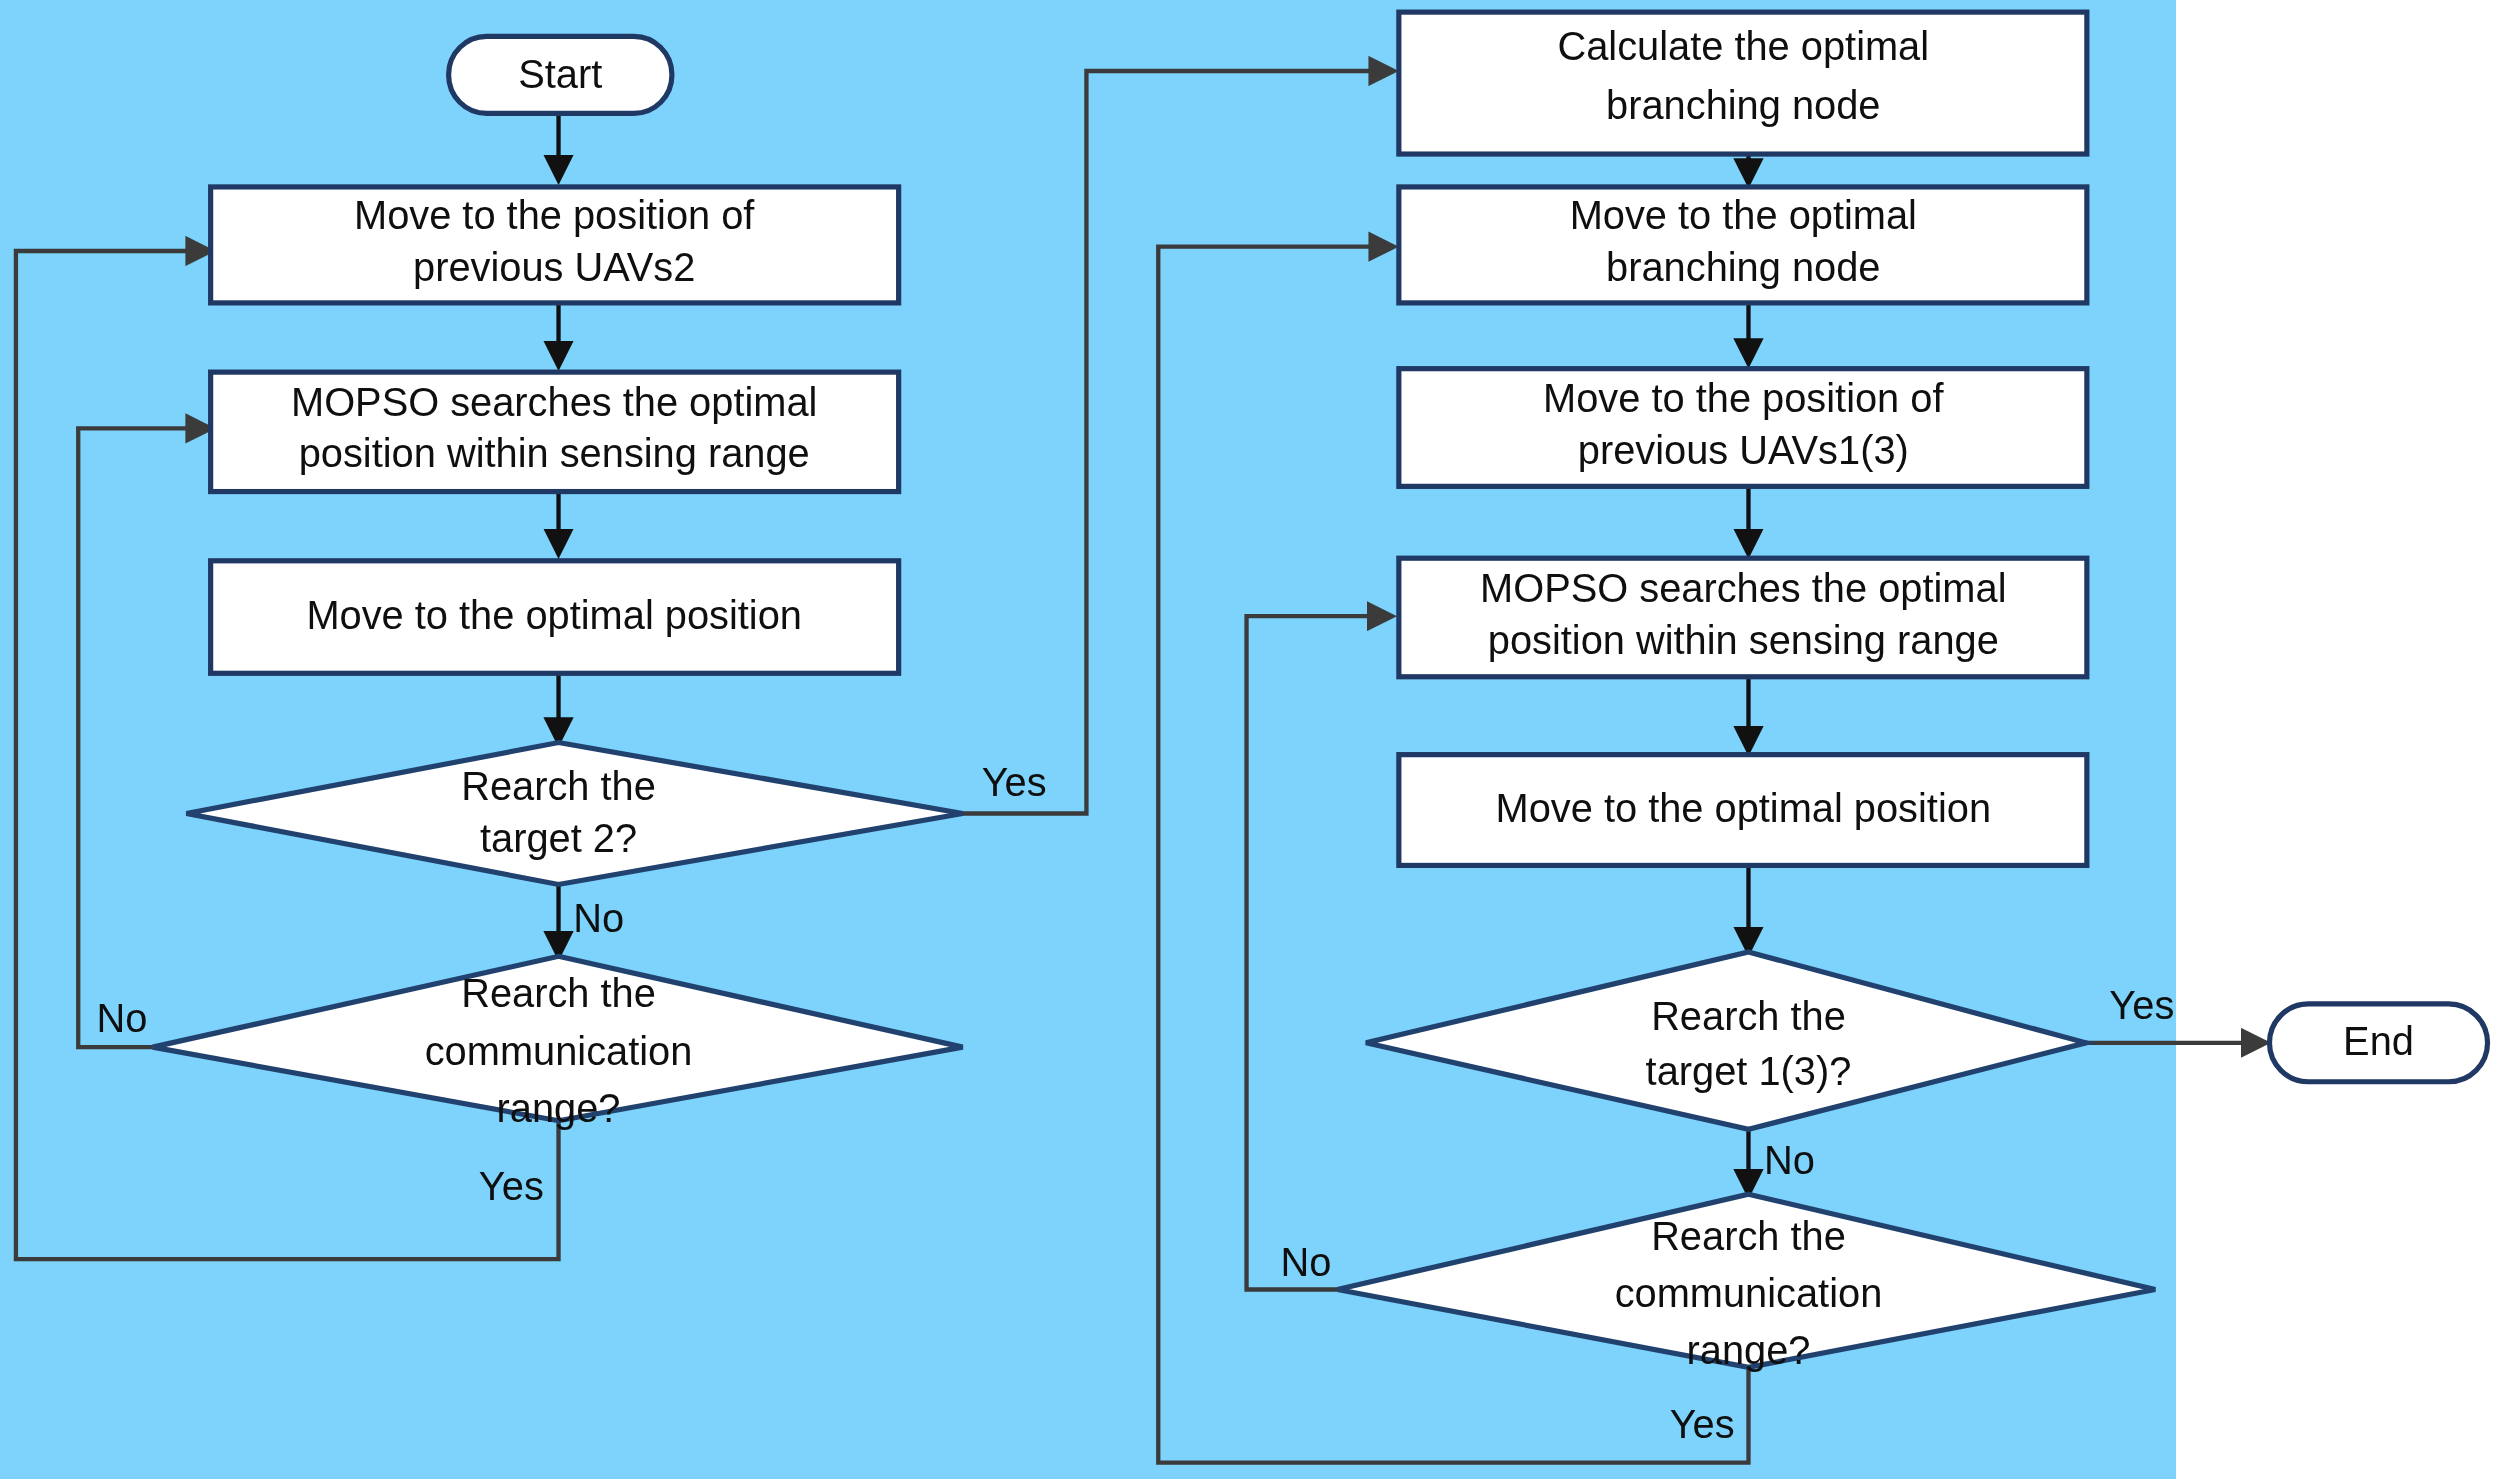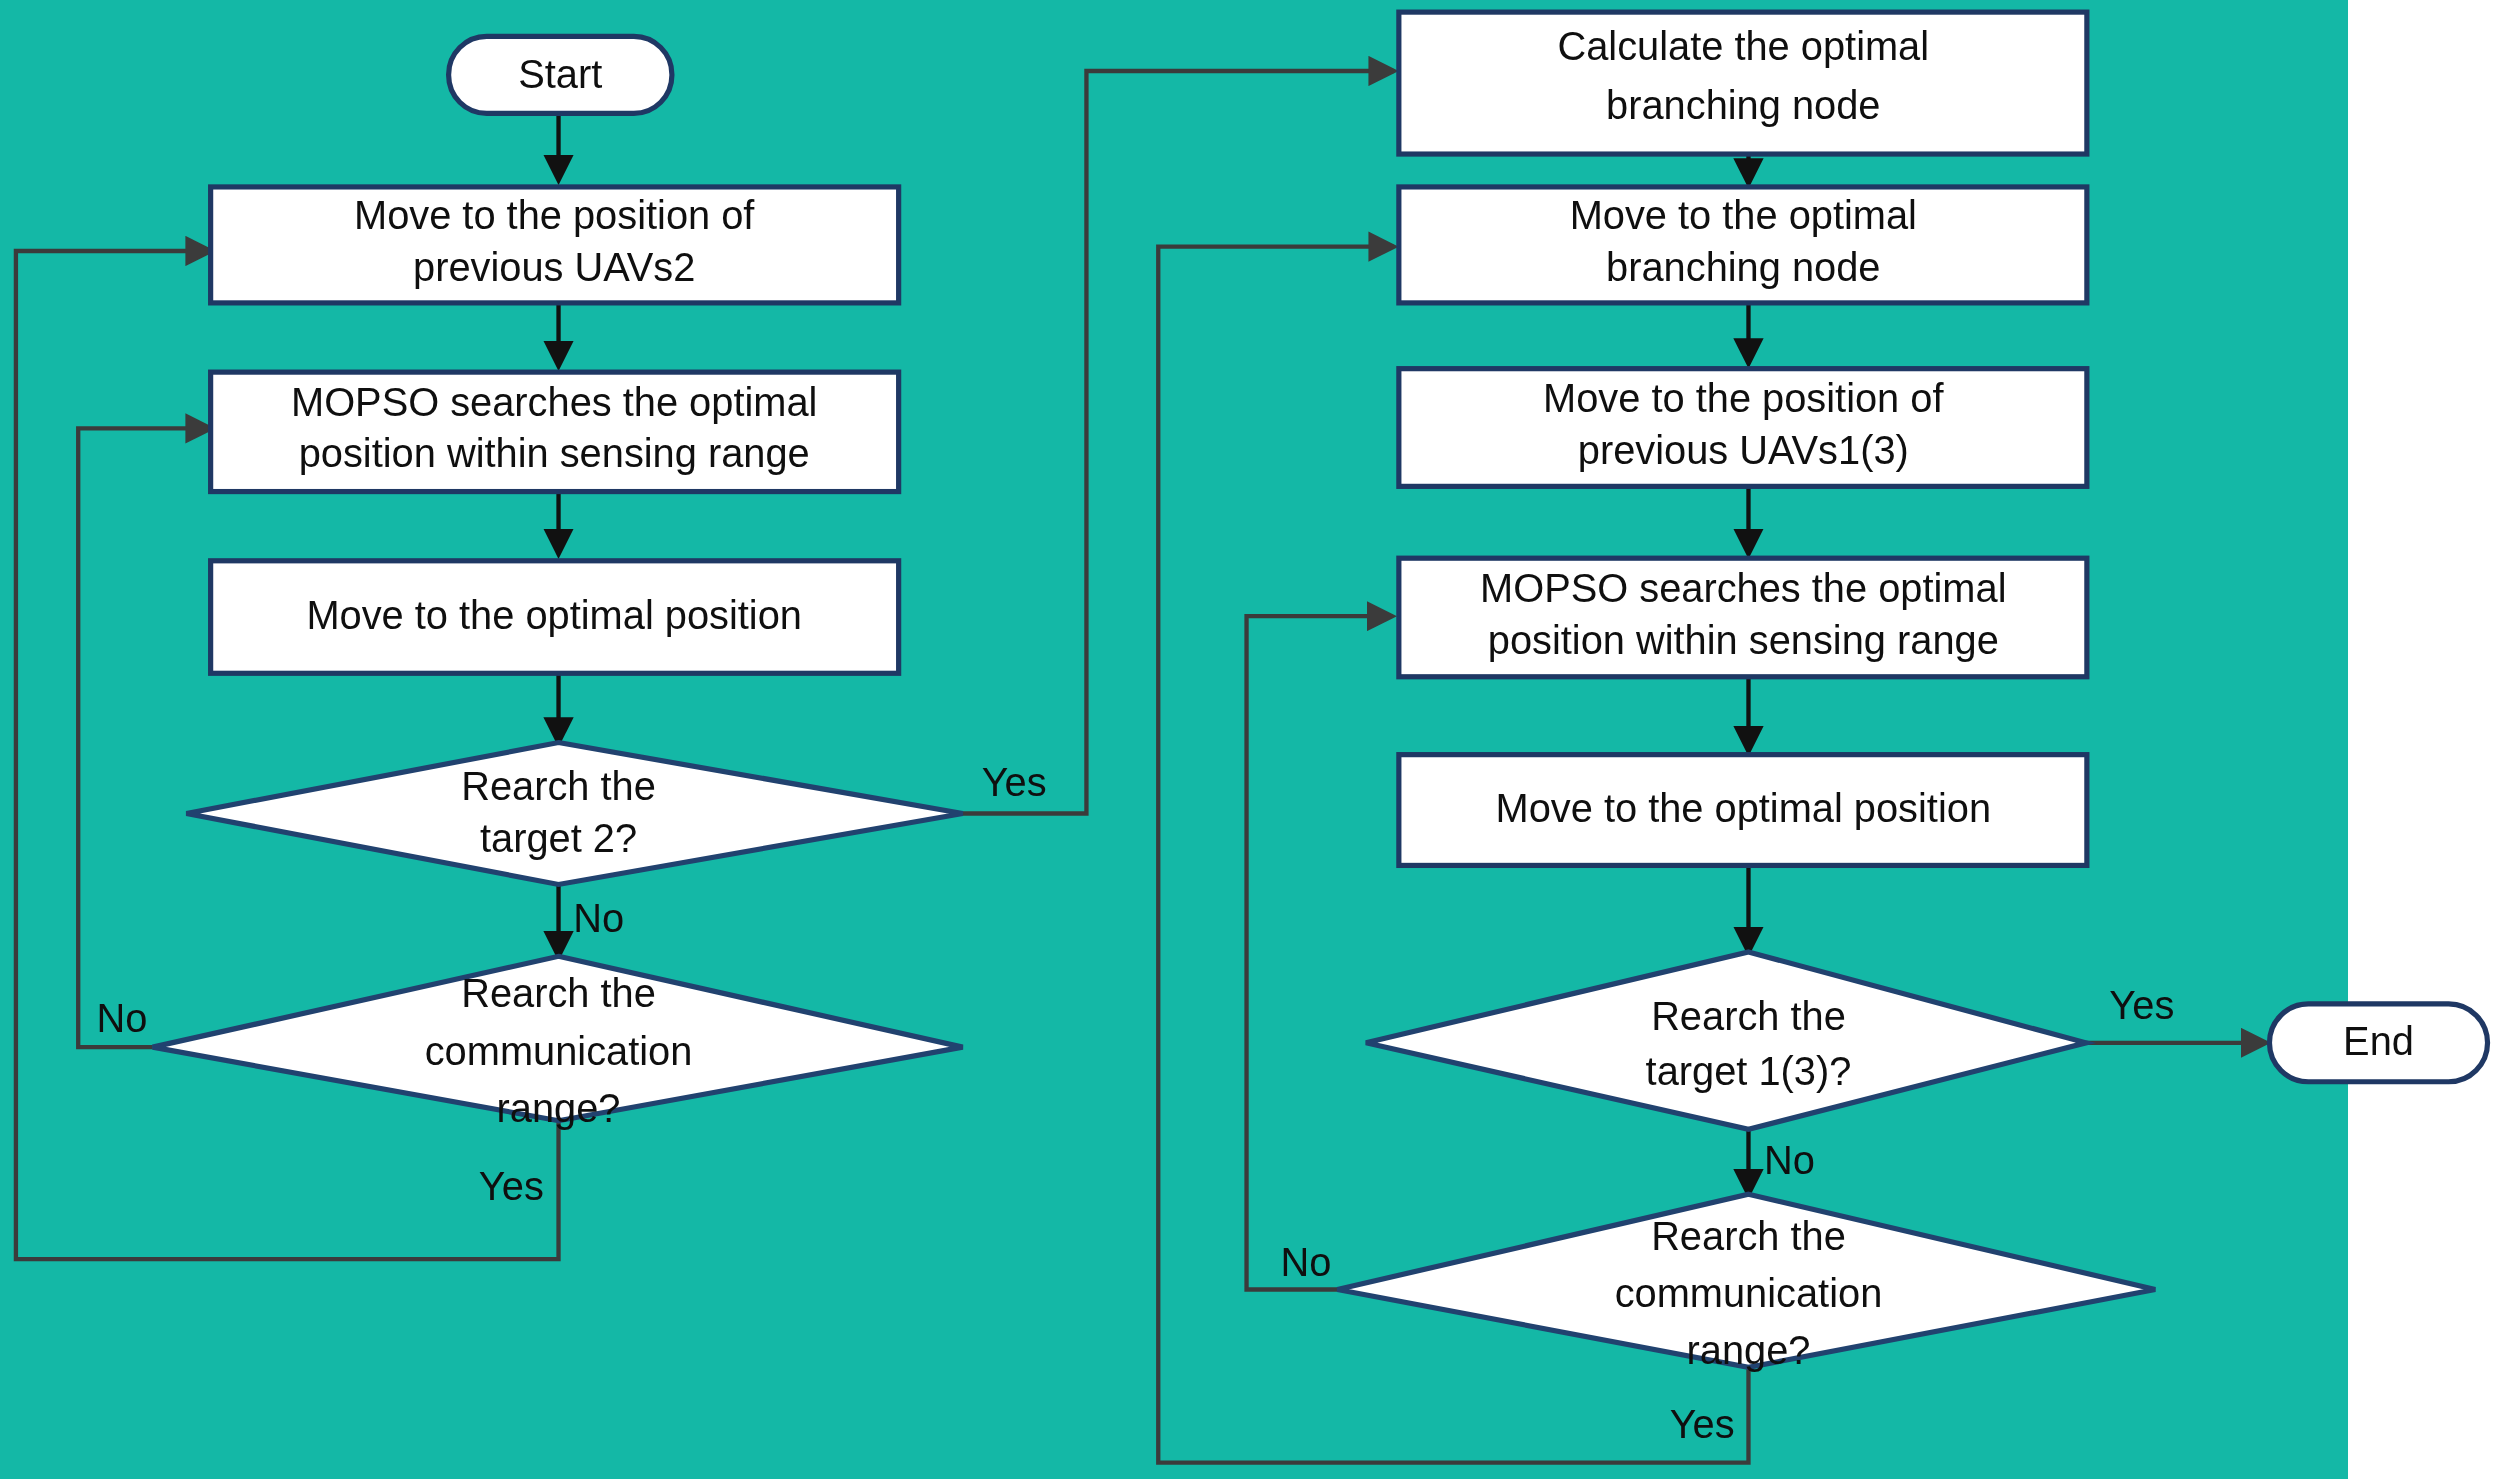--- a/index.html
+++ b/index.html
@@ -2,23 +2,23 @@
 <html style="font-size:14px"><head>
 <meta charset="utf-8">
 <style>
   html, body {
     margin: 0;
     padding: 0;
     background: #ffffff;
   }
   #chart-root {
     position: relative;
-    width: 2348px;
+    width: 2176px;
     height: 1479px;
-    background: #14b8a6;
+    background: #7dd3fc;
     font-family: "Liberation Sans", sans-serif;
   }
   svg#flow {
     position: absolute;
     top: 0;
     left: 0;
     width: 2500px;
     height: 1479px;
     display: block;
   }

